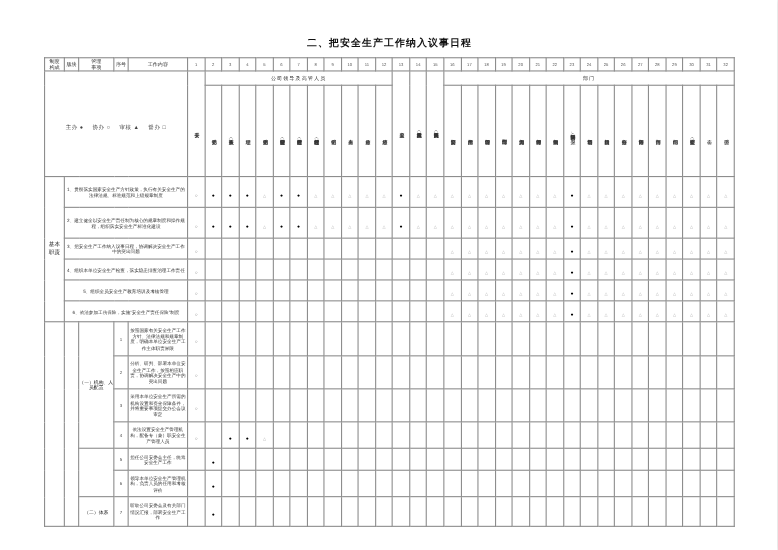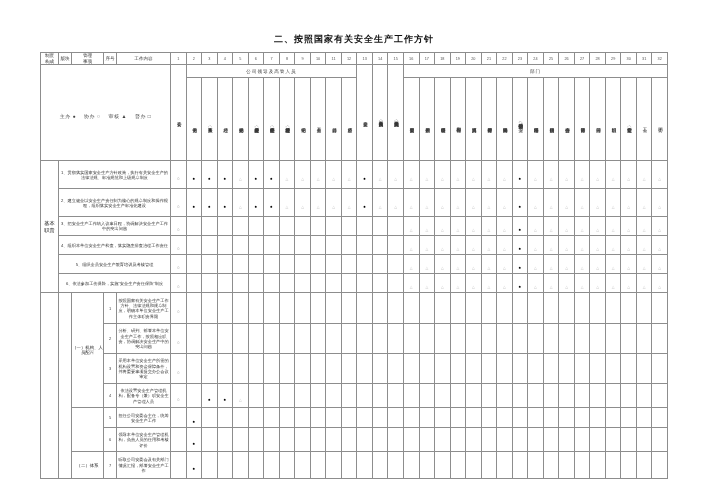--- a/index.html
+++ b/index.html
@@ -25,21 +25,21 @@
   .mi{font-size:4.4px;font-weight:bold;color:#222;line-height:1.3;padding:0 1px;}
   .seq{font-size:4px;color:#444;}
   .m1{font-size:4.6px;color:#000;line-height:1;}
   .m2{font-size:4.4px;color:#6e6e6e;line-height:1;}
   .m3{font-size:3.6px;color:#a9a9a9;line-height:1;}
 </style>
 </head>
 <body>
 
 <div class="page">
-  <div class="title">二、按照国家有关安全生产工作方针</div>
+  <div class="title">二、把安全生产工作纳入议事日程</div>
   <table class="matrix" id="matrix">
     <colgroup id="cols">
         <col style="width: 18px;">
         <col style="width: 13px;">
         <col style="width: 32px;">
         <col style="width: 13px;">
         <col style="width: 54px;">
         <col>
         <col>
         <col>

